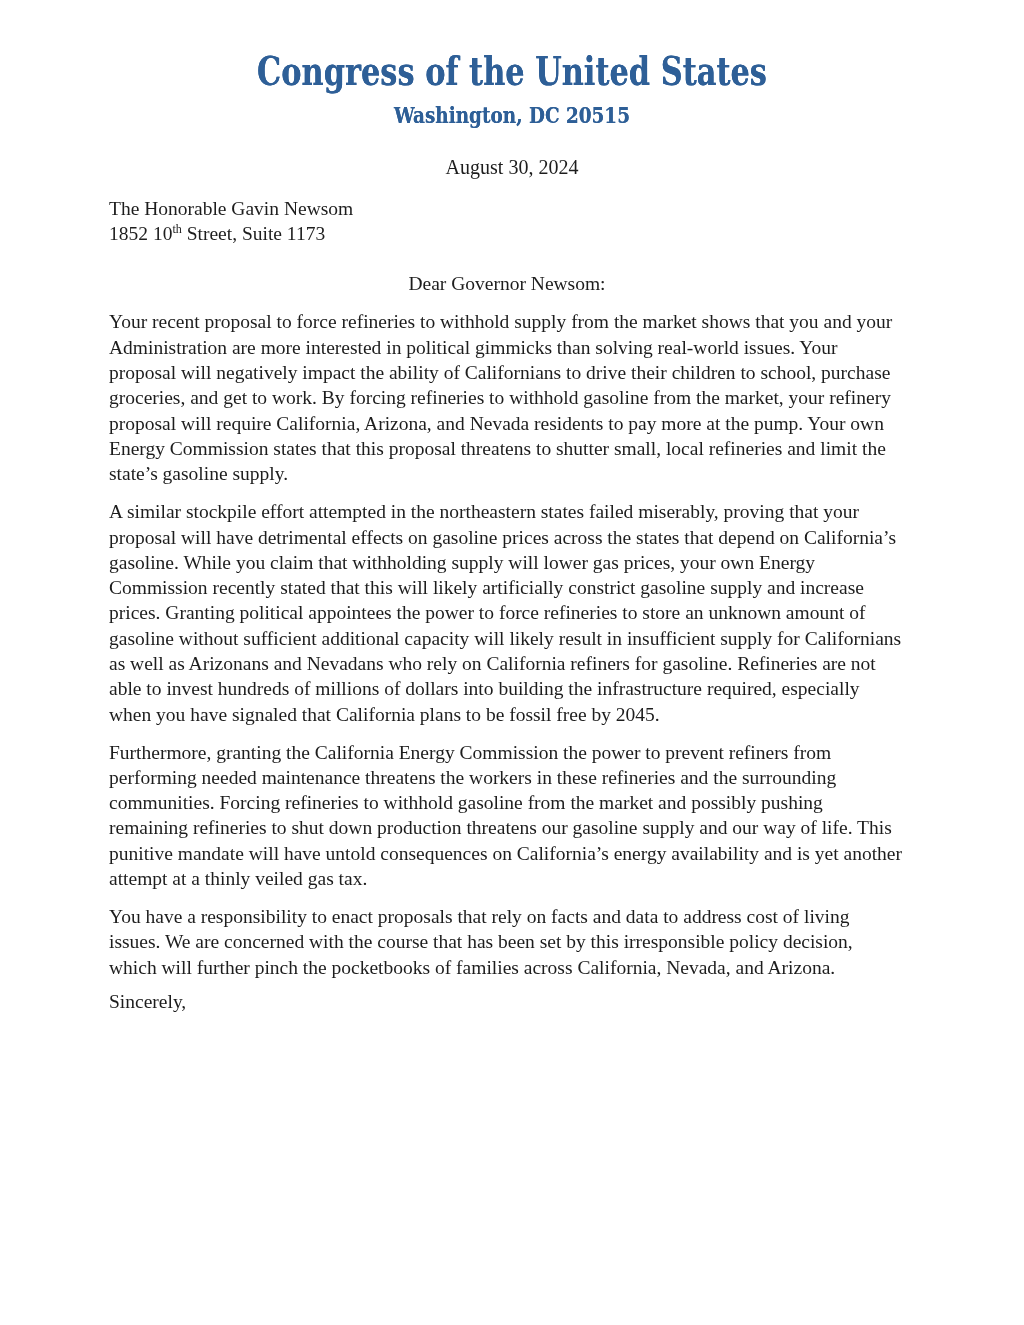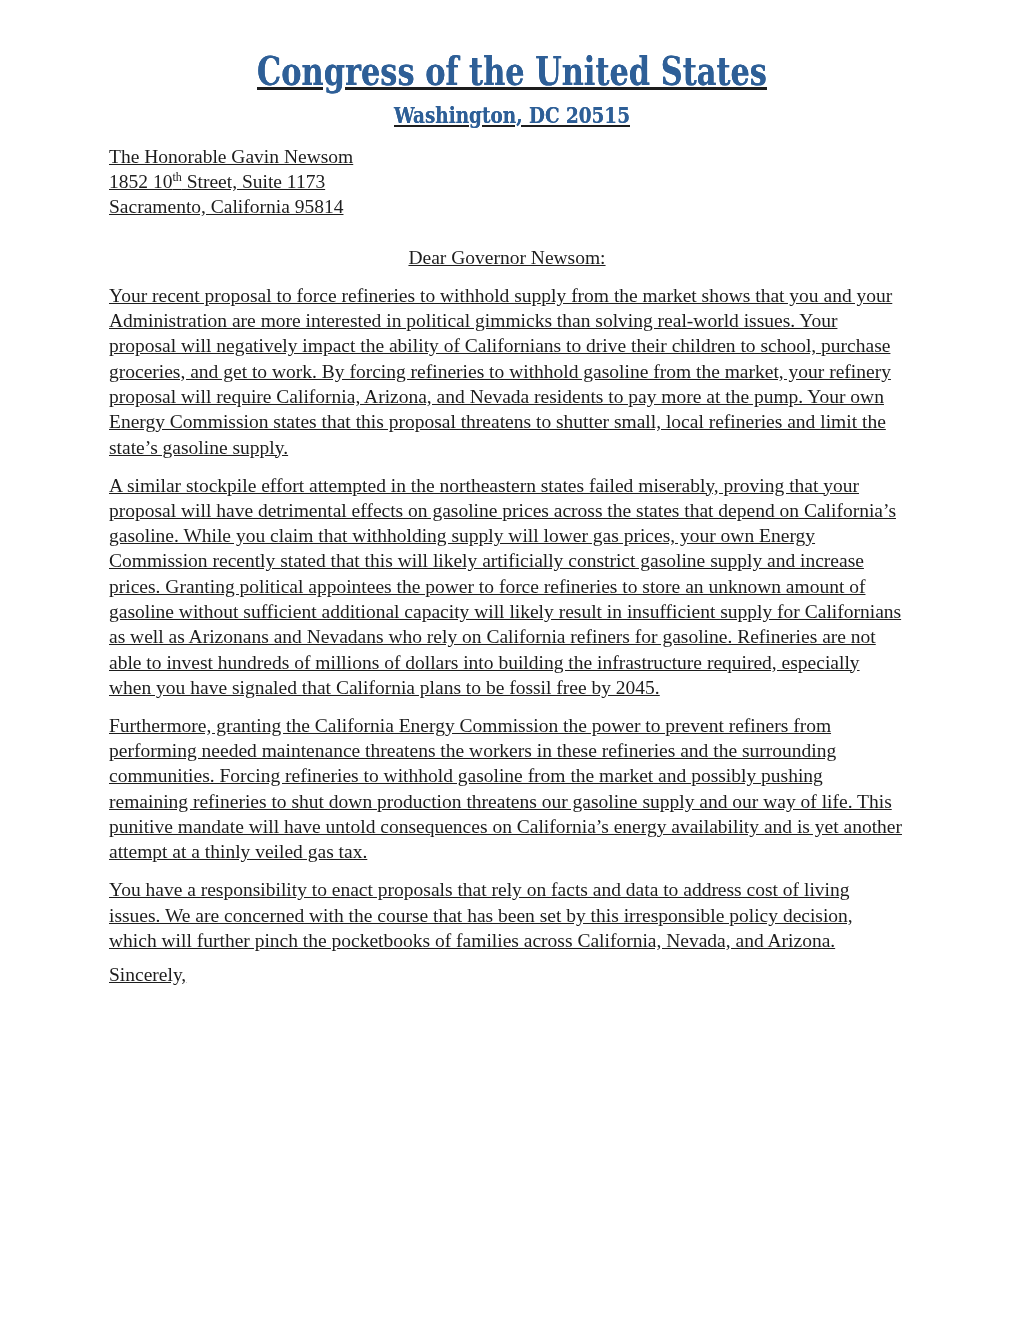--- a/index.html
+++ b/index.html
@@ -9,21 +9,20 @@
   }
   .page {
     position: relative;
     width: 1024px;
     height: 1325px;
     background: #ffffff;
     font-family: "Liberation Serif", "DejaVu Serif", serif;
     color: #1d1d1d;
     overflow: hidden;
     box-sizing: border-box;
-    text-decoration: underline;
   }
   .letterhead {
     text-align: center;
     padding-top: 50px;
   }
   .lh-title {
     font-family: "DejaVu Serif", serif;
     font-weight: bold;
     color: #2e5f97;
     font-size: 39px;
@@ -82,29 +81,29 @@
 </head>
 <body>
 
 <div class="page">
 
   <header class="letterhead">
     <div class="lh-title">Congress of the United States</div>
     <div class="lh-subtitle">Washington, DC 20515</div>
   </header>
 
+  <div class="date-line">August 30, 2024</div>
 
   <div class="content">
 
     <div class="recipient">
       <div>The Honorable Gavin Newsom</div>
       <div>
         <span>1852 10</span><span class="sup">th</span><span> Street, Suite 1173</span>
       </div>
-      <div>Sacramento, California 95814</div>
     </div>
 
     <p class="salutation">Dear Governor Newsom:</p>
 
     <p class="para">Your recent proposal to force refineries to withhold supply from the market shows that you and your Administration are more interested in political gimmicks than solving real-world issues. Your proposal will negatively impact the ability of Californians to drive their children to school, purchase groceries, and get to work. By forcing refineries to withhold gasoline from the market, your refinery proposal will require California, Arizona, and Nevada residents to pay more at the pump. Your own Energy Commission states that this proposal threatens to shutter small, local refineries and limit the state’s gasoline supply.</p>
 
     <p class="para">A similar stockpile effort attempted in the northeastern states failed miserably, proving that your proposal will have detrimental effects on gasoline prices across the states that depend on California’s gasoline. While you claim that withholding supply will lower gas prices, your own Energy Commission recently stated that this will likely artificially constrict gasoline supply and increase prices. Granting political appointees the power to force refineries to store an unknown amount of gasoline without sufficient additional capacity will likely result in insufficient supply for Californians as well as Arizonans and Nevadans who rely on California refiners for gasoline. Refineries are not able to invest hundreds of millions of dollars into building the infrastructure required, especially when you have signaled that California plans to be fossil free by 2045.</p>
 
     <p class="para">Furthermore, granting the California Energy Commission the power to prevent refiners from performing needed maintenance threatens the workers in these refineries and the surrounding communities. Forcing refineries to withhold gasoline from the market and possibly pushing remaining refineries to shut down production threatens our gasoline supply and our way of life. This punitive mandate will have untold consequences on California’s energy availability and is yet another attempt at a thinly veiled gas tax.</p>
 

